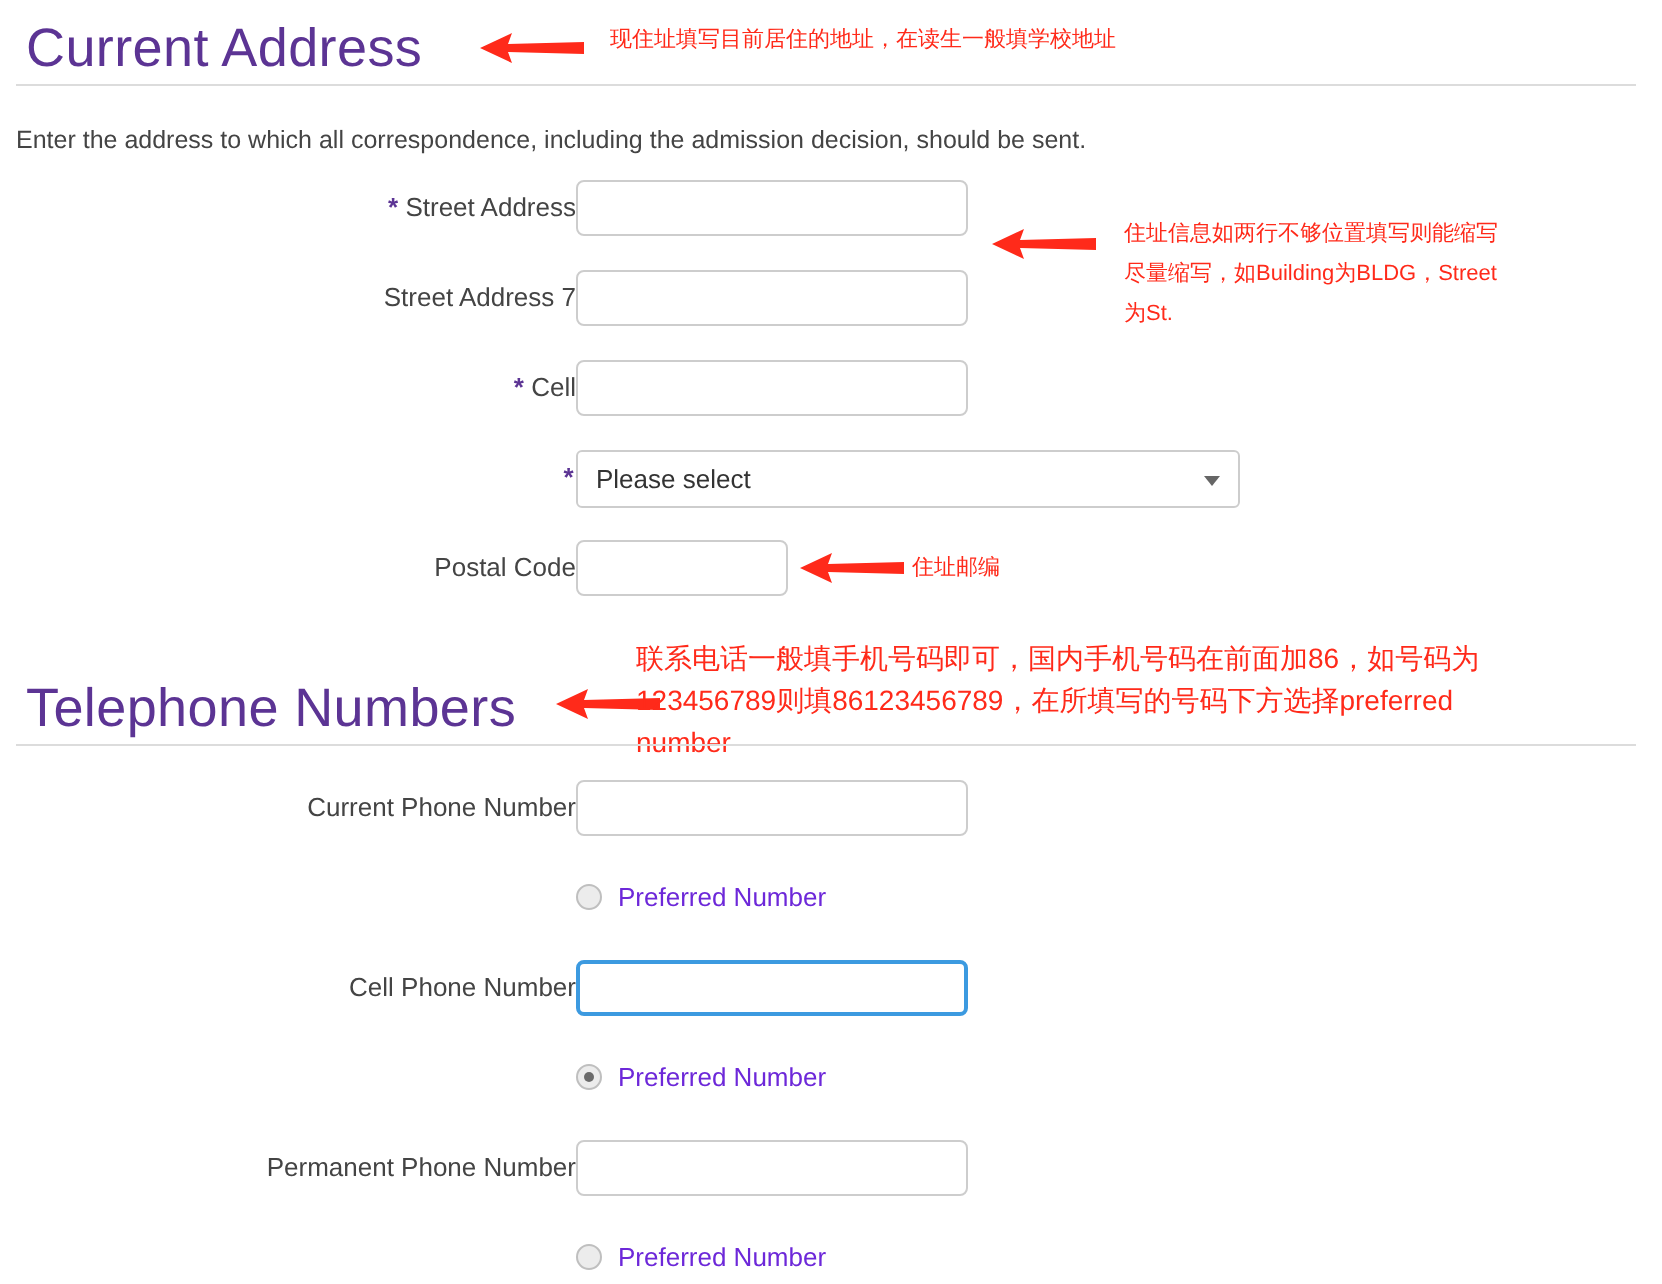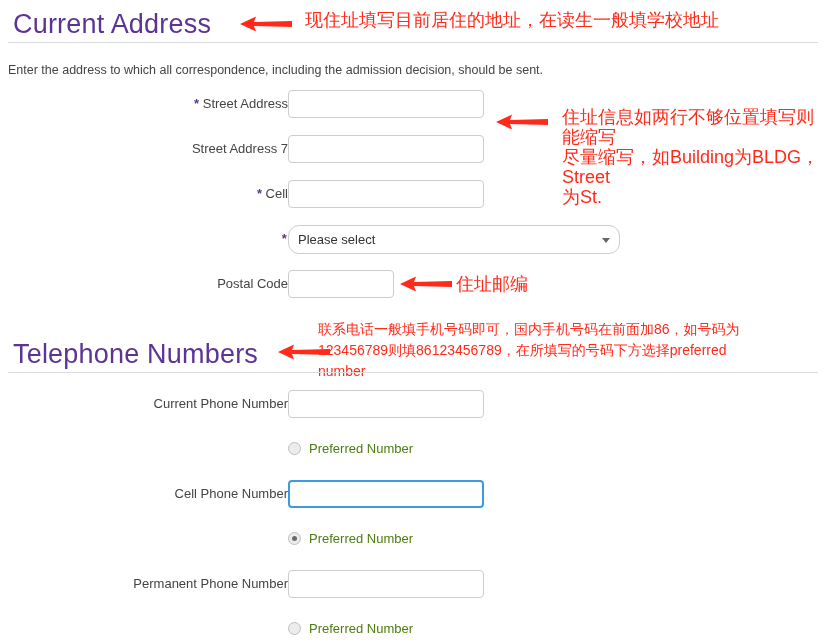--- a/index.html
+++ b/index.html
@@ -86,21 +86,21 @@
   }
 
   .select-box {
     position: absolute;
     left: 288px;
     top: 0;
     width: 332px;
     height: 29px;
     box-sizing: border-box;
     border: 1px solid #cdcdcd;
-    border-radius: 11px;
+    border-radius: 3px;
     background: #ffffff;
     font-size: 13px;
     color: #333333;
     line-height: 27px;
     padding: 0 9px;
     cursor: default;
   }
   .select-caret {
     position: absolute;
     right: 9px;
@@ -138,30 +138,30 @@
     width: 5px;
     height: 5px;
     border-radius: 50%;
     background: #6b6b6b;
   }
   .radio-label {
     position: absolute;
     left: 309px;
     top: -2px;
     font-size: 13px;
-    color: #4d7c0f;
+    color: #6d28d9;
     line-height: 17px;
     white-space: nowrap;
   }
 
   
   .annotation {
     position: absolute;
     color: #ff2a1a;
-    font-size: 18px;
+    font-size: 11px;
     line-height: 20px;
     white-space: pre-line;
   }
   .annotation.big { font-size: 14px; line-height: 21px; }
 
   .arrow {
     position: absolute;
     width: 52px;
     height: 16px;
   }

